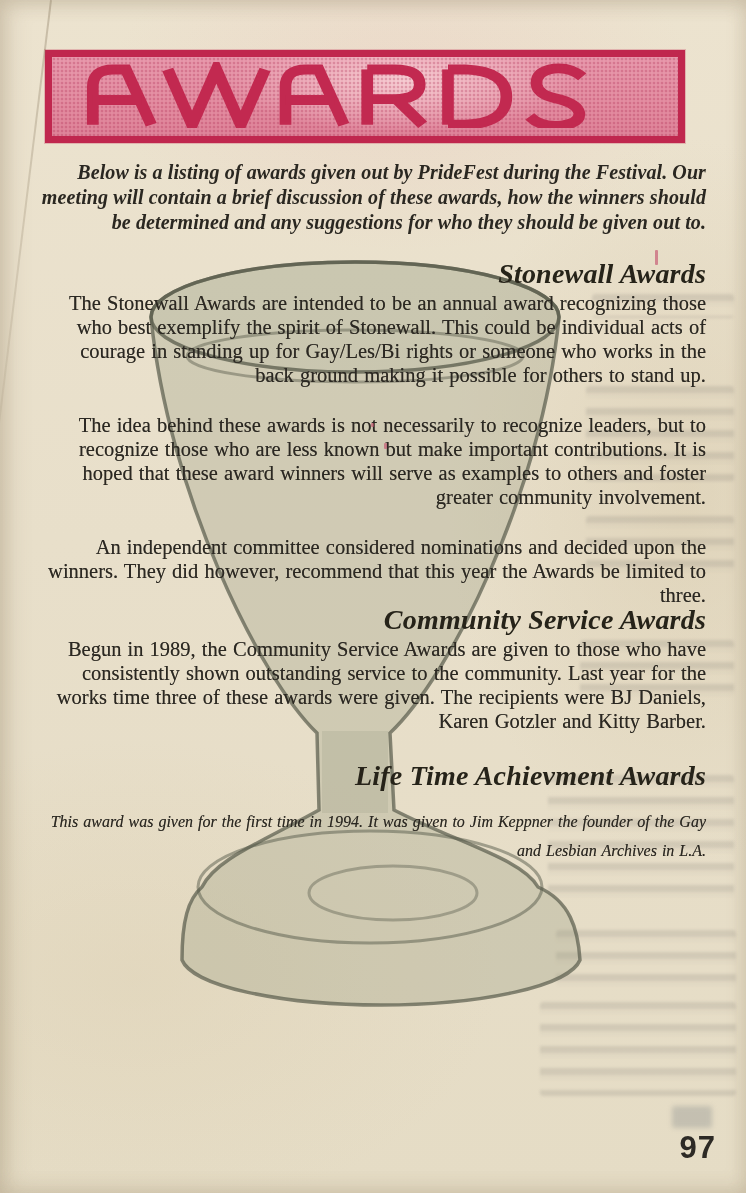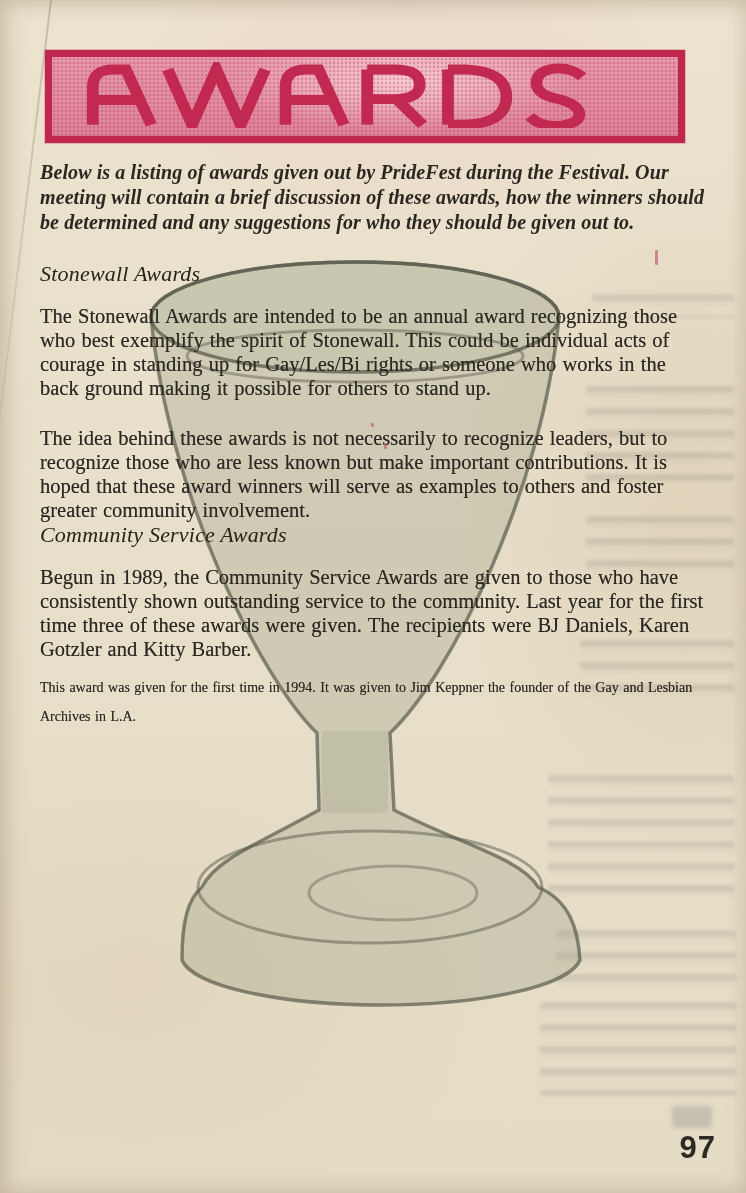--- a/index.html
+++ b/index.html
@@ -10,20 +10,21 @@
     margin: 0 auto;
     overflow: hidden;
     background:
       radial-gradient(ellipse 420px 240px at 54% 7%, rgba(233,166,172,0.16), rgba(233,166,172,0) 70%),
       radial-gradient(ellipse 340px 520px at 92% 42%, rgba(213,199,168,0.45), rgba(213,199,168,0) 70%),
       radial-gradient(ellipse 520px 340px at 18% 82%, rgba(219,205,174,0.35), rgba(219,205,174,0) 70%),
       linear-gradient(180deg, #ece3cf 0%, #e8dfca 45%, #e5dcc5 100%);
     box-shadow: inset 10px 0 22px rgba(138,118,92,0.20), inset 0 7px 16px rgba(138,118,92,0.14), inset -4px -6px 18px rgba(138,118,92,0.10);
     font-family: "Liberation Serif", serif;
     color: #27241f;
+    text-align: right;
   }
   
   .trophy {
     position: absolute; left: 128px; top: 253px;
     width: 474px; height: 762px;
     z-index: 1;
   }
   
   .bleed {
     position: absolute; z-index: 0;
@@ -61,35 +62,35 @@
   .banner svg { position: absolute; left: 34px; top: 5px; width: 506px; height: 66px; }
   .sr-only { position:absolute; width:1px; height:1px; overflow:hidden; clip:rect(0 0 0 0); white-space:nowrap; }
   
   .intro {
     margin-top: 17px;
     font-style: italic; font-weight: 700;
     font-size: 20px; line-height: 25px;
     color: #2a2721; letter-spacing: .1px;
   }
   h2.sec {
-    font-style: italic; font-weight: 400;
-    font-size: 22px; line-height: 26px;
+    font-style: italic; font-weight: 700;
+    font-size: 28px; line-height: 26px;
     color: #262319; letter-spacing: .2px;
   }
   h2.s0 { margin-top: 26px; }
   h2.s1 { }
   h2.s2 { margin-top: 30px; }
   p.body {
-    margin-top: 17px;
+    margin-top: 4px;
     font-size: 20.5px; line-height: 24px;
     color: #2b2822; word-spacing: 1px;
     text-shadow: 0 0 .5px rgba(40,36,30,0.55);
   }
   p.tight { margin-top: 26px; }
-  p.large { margin-top: 12px; font-size: 14px; line-height: 29px; }
+  p.large { margin-top: 18px; font-size: 16px; line-height: 29px; font-style: italic; }
   .pagenum {
     position: absolute; right: 30px; top: 1130px; z-index: 2;
     font-family: "Liberation Sans", sans-serif;
     font-weight: 700; font-size: 31px; color: #2d2a25; letter-spacing: 1px;
   }
   .pagenum-ghost {
     position: absolute; right: 34px; top: 1106px; z-index: 0;
     width: 40px; height: 22px; background: rgba(120,125,130,0.30);
     filter: blur(2.5px); border-radius: 3px;
   }
@@ -169,23 +170,25 @@
           </g>
         </g>
       </svg>
     </div>
 
     <p class="intro">Below is a listing of awards given out by PrideFest during the Festival. Our meeting will contain a brief discussion of these awards, how the winners should be determined and any suggestions for who they should be given out to.</p>
 
     <h2 class="sec s0">Stonewall Awards</h2>
     <p class="body">The Stonewall Awards are intended to be an annual award recognizing those who best exemplify the spirit of Stonewall.  This could be individual acts of courage in standing up for Gay/Les/Bi rights or someone who works in the back ground making it possible for others to stand up.</p>
     <p class="body tight">The idea behind these awards is not necessarily to recognize leaders, but to recognize those who are less known but make important contributions.  It is hoped that these award winners will serve as examples to others and foster greater community involvement.</p>
+    <p class="body tight">An independent committee considered nominations and decided upon the winners.  They did however, recommend that this year the Awards be limited to three.</p>
 
     <h2 class="sec s1">Community Service Awards</h2>
-    <p class="body">Begun in 1989, the Community Service Awards are given to those who have consistently shown outstanding service to the community.  Last year for the first time three of these awards were given.  The recipients were BJ Daniels, Karen Gotzler and Kitty Barber.</p>
+    <p class="body">Begun in 1989, the Community Service Awards are given to those who have consistently shown outstanding service to the community.  Last year for the works time three of these awards were given.  The recipients were BJ Daniels, Karen Gotzler and Kitty Barber.</p>
 
+    <h2 class="sec s2">Life Time Achievment Awards</h2>
     <p class="body large">This award was given for the first time in 1994.  It was given to Jim Keppner the founder of the Gay and Lesbian Archives in L.A.</p>
 
   </div>
 
   <div class="pagenum">97</div>
 
 </div>
 
 </body></html>

